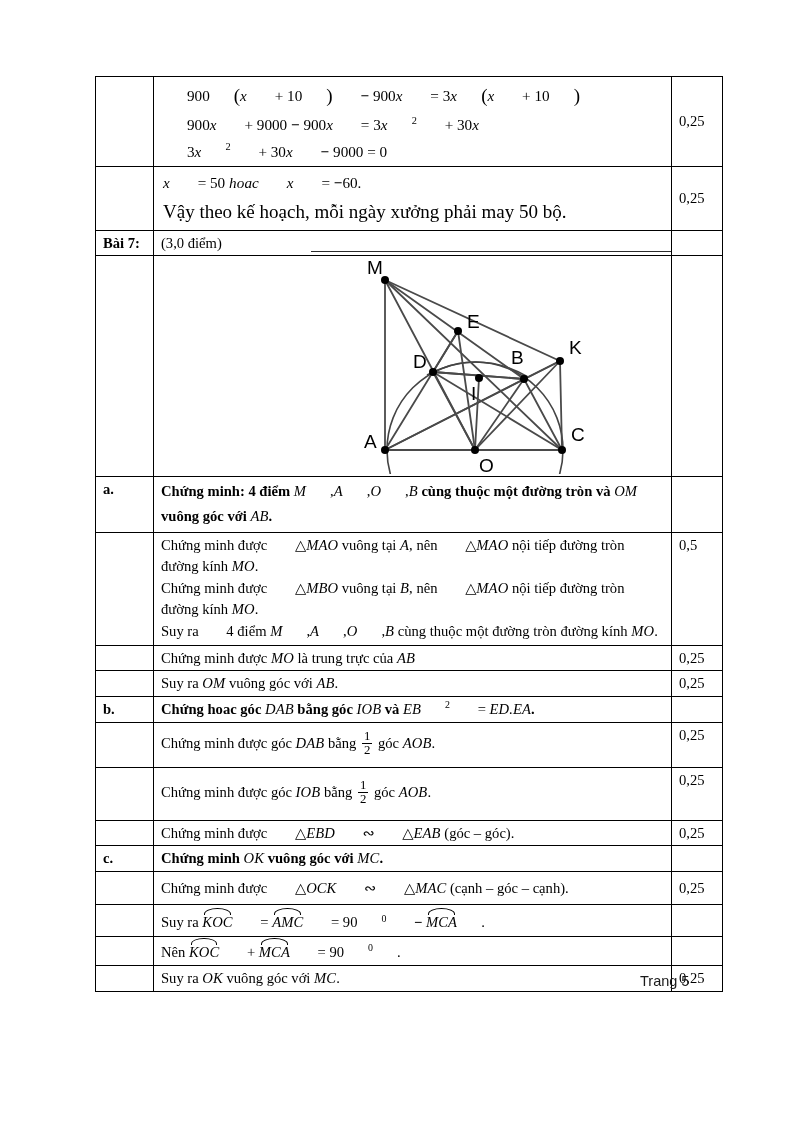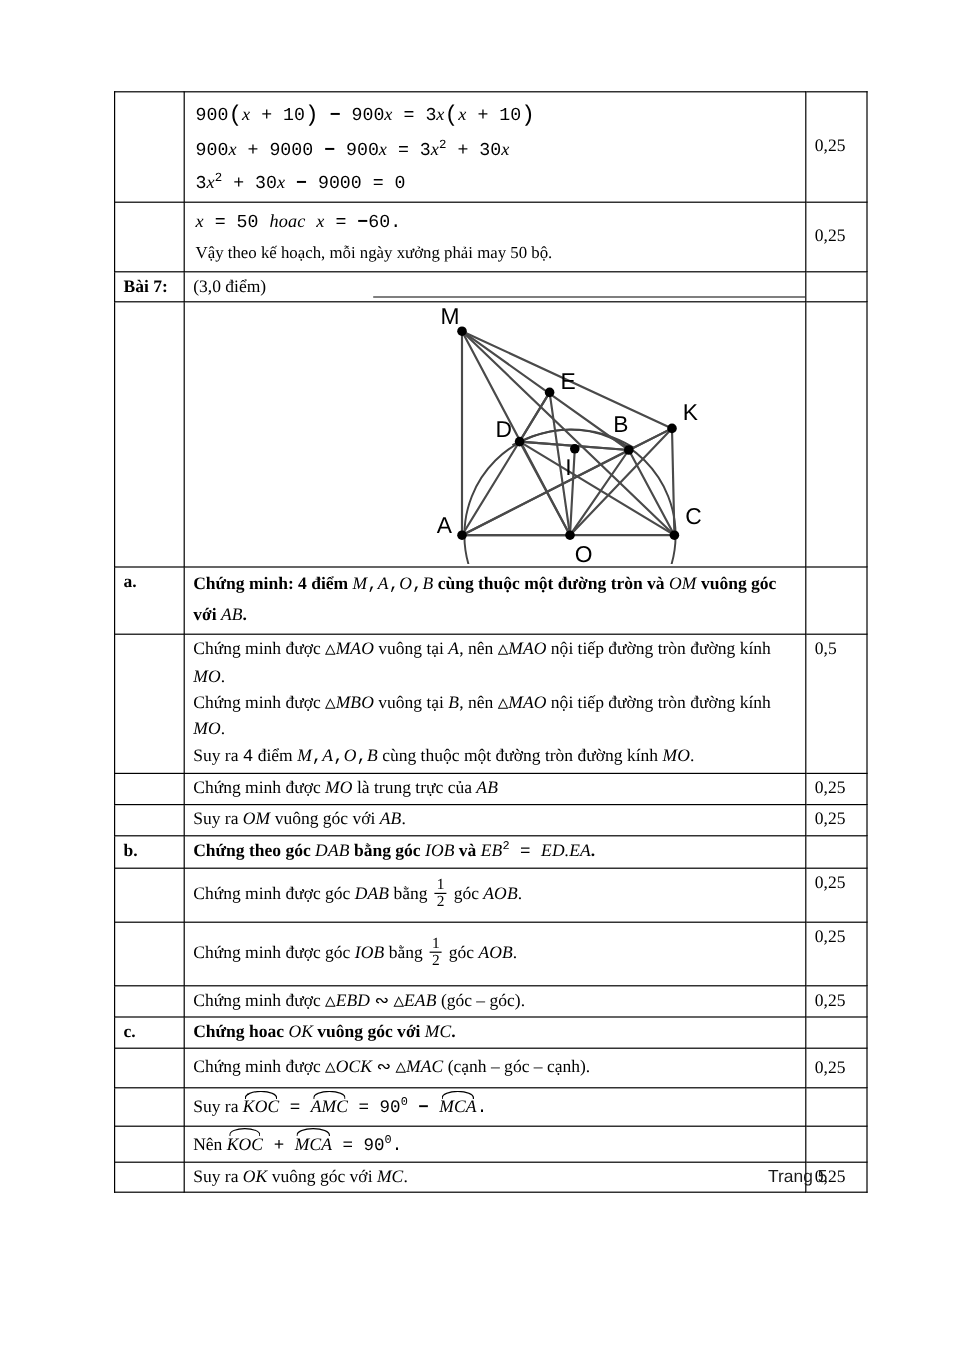--- a/index.html
+++ b/index.html
@@ -56,22 +56,23 @@
   }
   td.score-cell.top { vertical-align: top; }
   td.score-cell.mid { vertical-align: middle; }
 
   .math {
     font-family: "Liberation Serif", serif;
     font-style: italic;
     letter-spacing: 0.1px;
   }
   .math-up {
-    font-family: Liberation Mono, monospace;
+    font-family: Liberation Serif, serif;
     font-style: normal;
+    margin-left: 24px;
   }
   .eq-line {
     font-size: 15.2px;
     margin: 3px 0 5px 2px;
     font-family: "Liberation Serif", serif;
     white-space: nowrap;
   }
   .eq-line:last-child { margin-bottom: 2px; }
   sup.pw { font-size: 0.68em; vertical-align: super; line-height: 0; }
   .bold { font-weight: bold; }
@@ -167,21 +168,21 @@
         </td>
         <td class="score-cell mid">0,25</td>
       </tr>
 
       <tr>
         <td class="label-cell"></td>
         <td>
           <div class="eq-line">
             <span class="math">x</span><span class="math-up"> = 50 </span><span class="math">hoac</span><span class="math-up"> </span><span class="math">x</span><span class="math-up"> = <b style="font-weight:700">−</b>60.</span>
           </div>
-          <div style="font-size:14px;margin:5px 0 2px 2px;">Vậy theo kế hoạch, mỗi ngày xưởng phải may 50 bộ.</div>
+          <div style="font-size:19px;margin:5px 0 2px 2px;">Vậy theo kế hoạch, mỗi ngày xưởng phải may 50 bộ.</div>
         </td>
         <td class="score-cell mid">0,25</td>
       </tr>
 
       <tr>
         <td class="label-cell">Bài 7:</td>
         <td style="padding-bottom:0;">
           <div class="title-row-inner">
             <span class="ital" style="font-size:14.6px;">(3,0 điểm)</span>
             <span class="title-underline"></span>
@@ -269,21 +270,21 @@
 
       <tr>
         <td class="label-cell"></td>
         <td>Suy ra <span class="math">OM</span> vuông góc với <span class="math">AB</span>.</td>
         <td class="score-cell top">0,25</td>
       </tr>
 
       <tr>
         <td class="label-cell">b.</td>
         <td>
-          <span class="bold">Chứng theo góc </span><span class="math">DAB</span><span class="bold"> bằng góc </span><span class="math">IOB</span><span class="bold"> và </span><span class="math">EB</span><sup class="pw math-up">2</sup><span class="math-up"> = </span><span class="math">ED.EA</span><span class="bold">.</span>
+          <span class="bold">Chứng hoac góc </span><span class="math">DAB</span><span class="bold"> bằng góc </span><span class="math">IOB</span><span class="bold"> và </span><span class="math">EB</span><sup class="pw math-up">2</sup><span class="math-up"> = </span><span class="math">ED.EA</span><span class="bold">.</span>
         </td>
         <td class="score-cell"></td>
       </tr>
 
       <tr>
         <td class="label-cell"></td>
         <td style="height:40px;vertical-align:middle;">
           <span>Chứng minh được góc </span><span class="math">DAB</span><span> bằng </span><span class="frac"><span class="num">1</span><span class="den">2</span></span><span> góc </span><span class="math">AOB</span><span>.</span>
         </td>
         <td class="score-cell top">0,25</td>
@@ -302,21 +303,21 @@
       <tr>
         <td class="label-cell"></td>
         <td>Chứng minh được <span class="math-up">△</span><span class="math">EBD</span> <span class="math-up">∾</span> <span class="math-up">△</span><span class="math">EAB</span> (góc – góc).</td>
         <td class="score-cell top">0,25</td>
       </tr>
 
 
       <tr>
         <td class="label-cell">c.</td>
         <td>
-          <span class="bold">Chứng hoac </span><span class="math">OK</span><span class="bold"> vuông góc với </span><span class="math">MC</span><span class="bold">.</span>
+          <span class="bold">Chứng minh </span><span class="math">OK</span><span class="bold"> vuông góc với </span><span class="math">MC</span><span class="bold">.</span>
         </td>
         <td class="score-cell"></td>
       </tr>
 
 
       <tr>
         <td class="label-cell"></td>
         <td style="height:28px;vertical-align:middle;">Chứng minh được <span class="math-up">△</span><span class="math">OCK</span> <span class="math-up">∾</span> <span class="math-up">△</span><span class="math">MAC</span> (cạnh – góc – cạnh).</td>
         <td class="score-cell mid">0,25</td>
       </tr>

